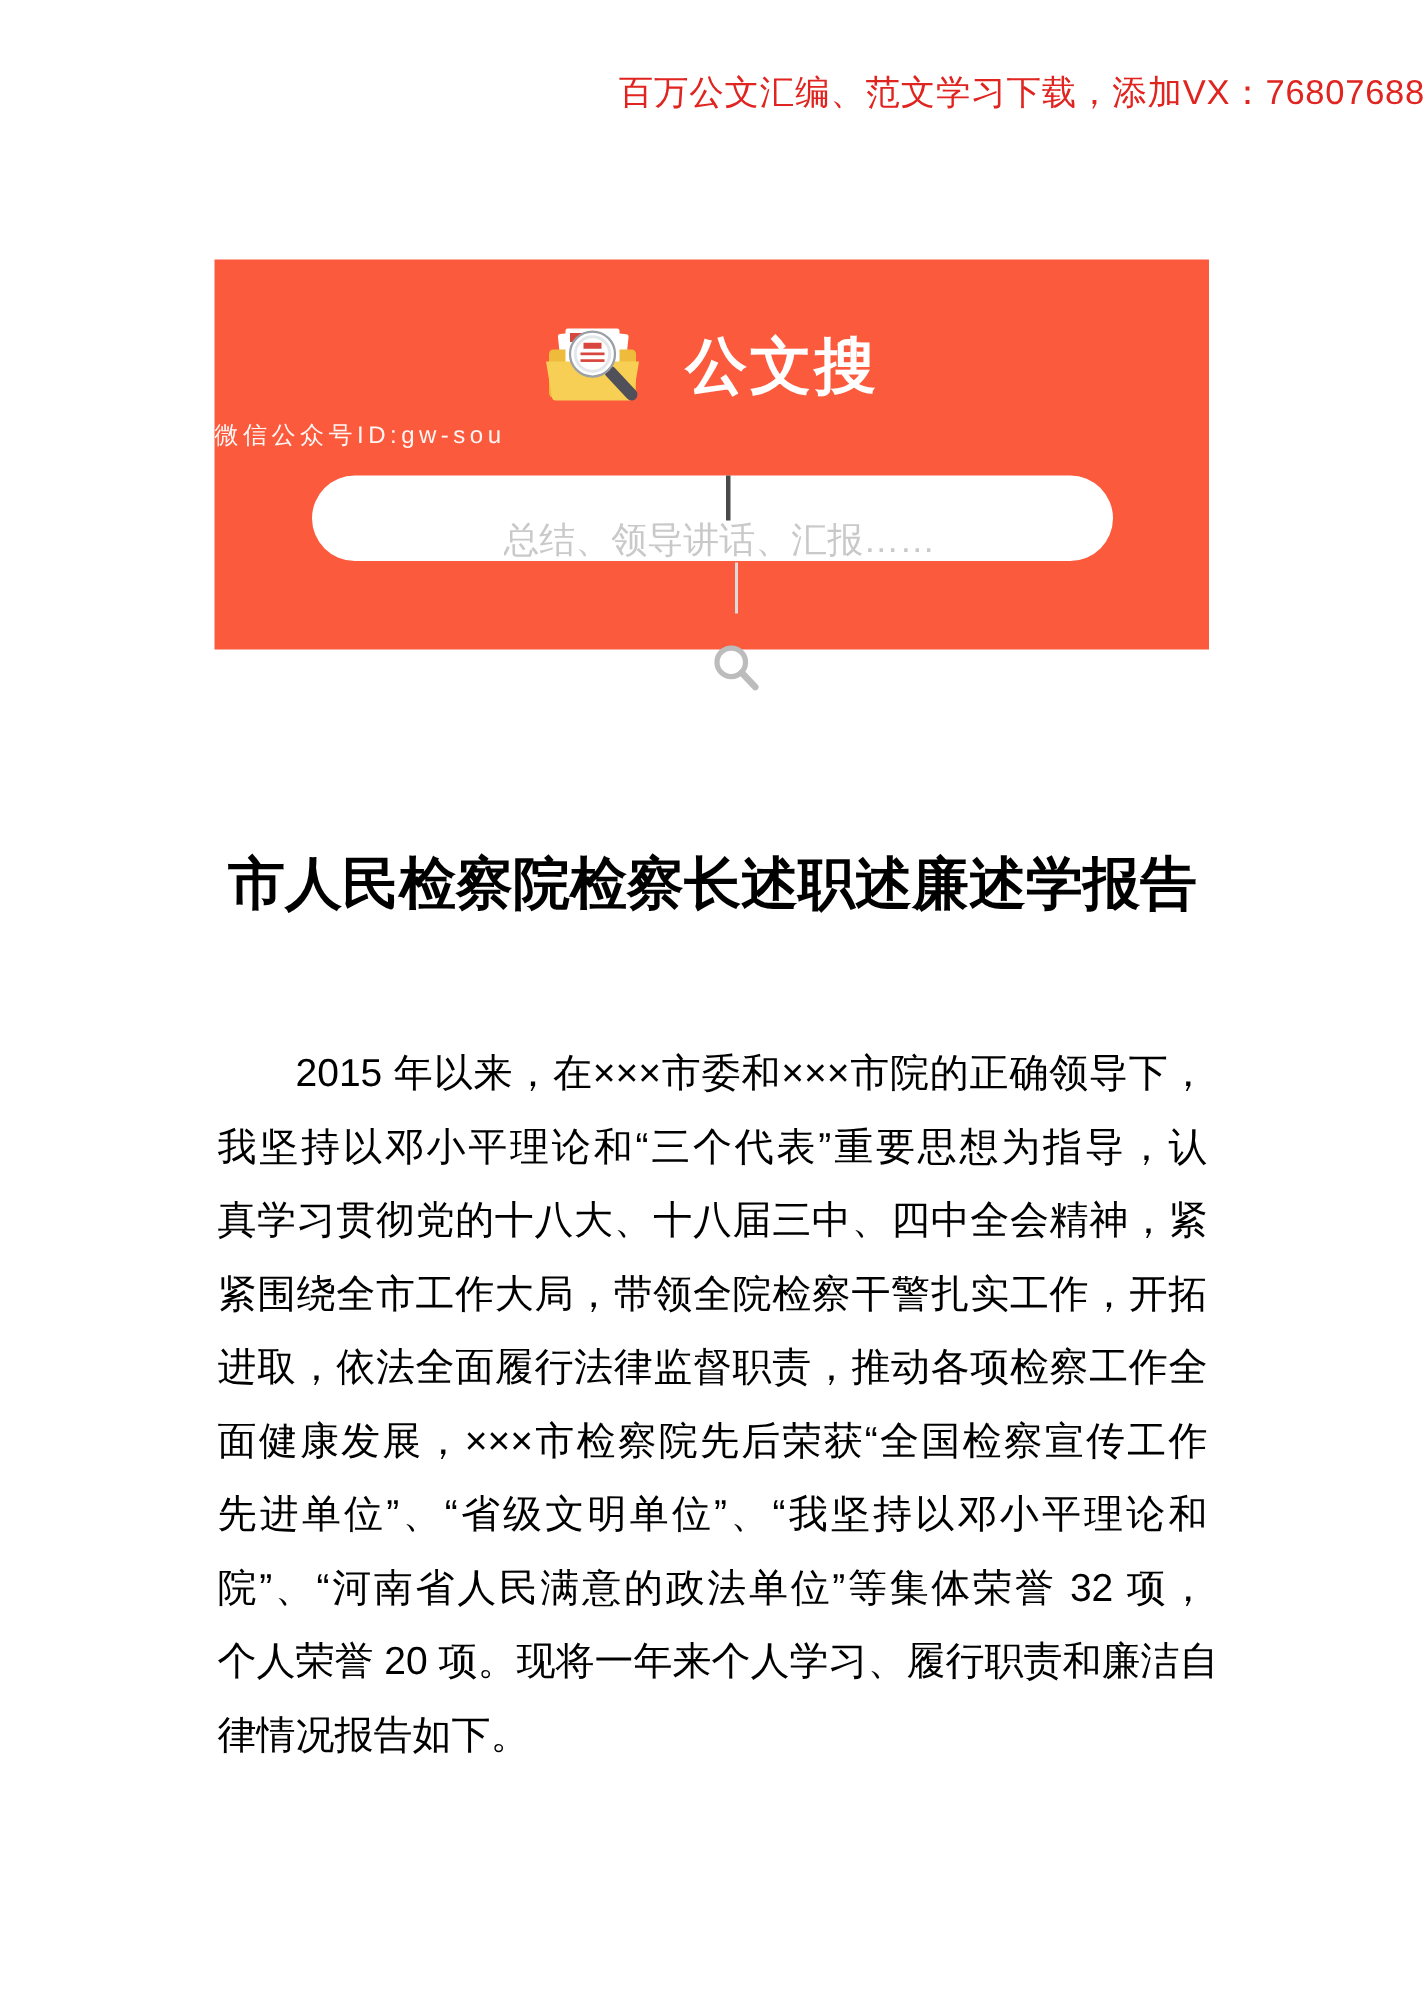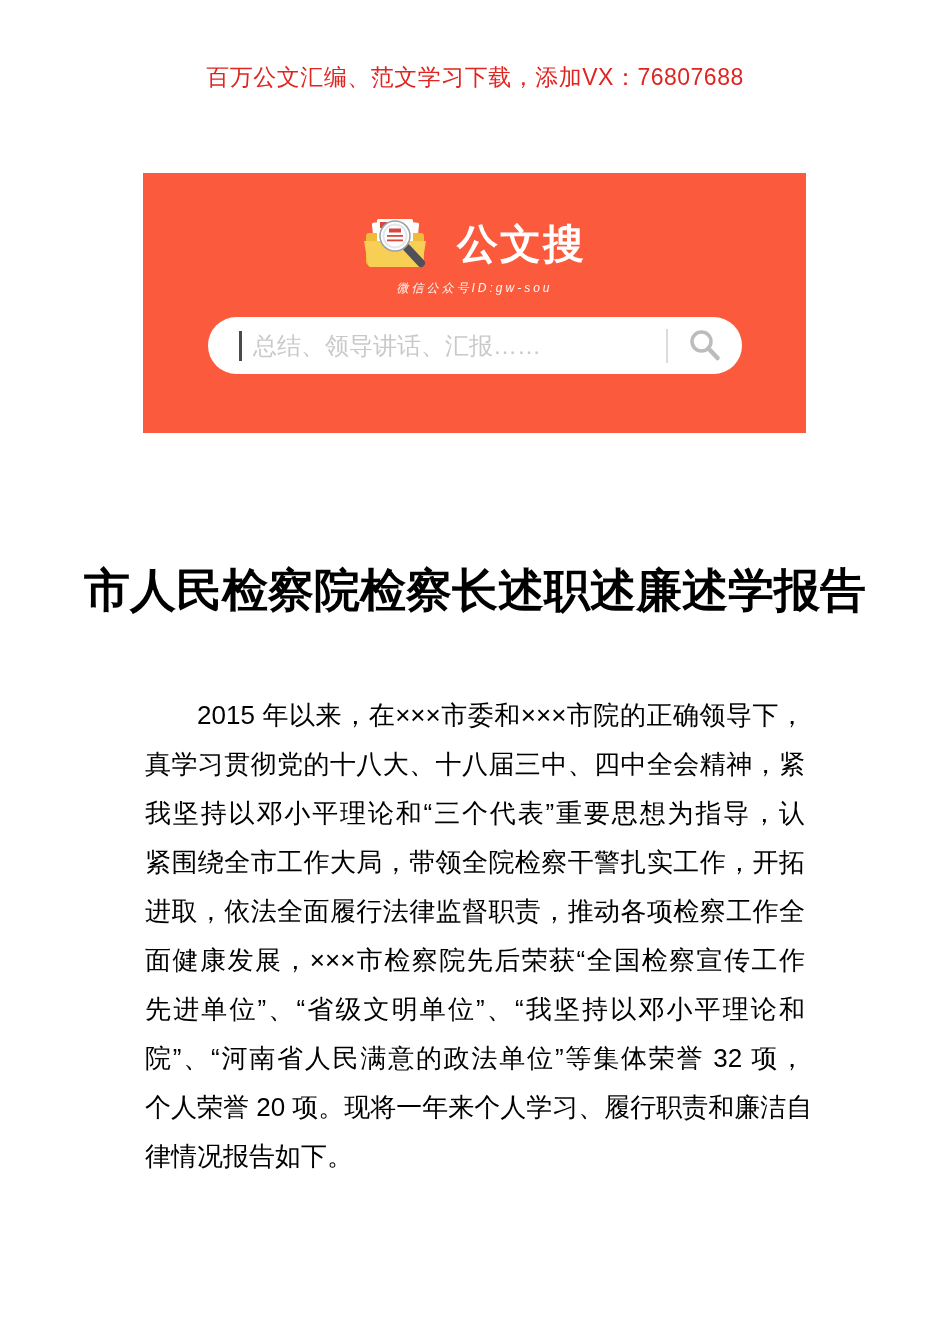--- a/index.html
+++ b/index.html
@@ -10,22 +10,22 @@
     height: 1344px;
     position: relative;
     margin: 0 auto;
     overflow: hidden;
   }
   .page { position: absolute; inset: 0; background: #ffffff; }
 
   
   .top-notice {
     position: absolute;
-    top: 62px; left: 0; right: 0;
-    text-align: center;
+    top: 46px; left: 0; right: 0;
+    text-align: right;
     font-size: 23px;
     color: #e02420;
     letter-spacing: 0.5px;
   }
 
   
   .banner {
     position: absolute;
     left: 143px; top: 173px;
     width: 663px; height: 260px;
@@ -41,35 +41,35 @@
   }
   .logo-icon-svg { display: block; }
   .logo-text {
     color: #ffffff;
     font-size: 41px;
     font-weight: bold;
     letter-spacing: 2px;
   }
   .banner-subtitle {
     margin-top: 7px;
-    text-align: center;
+    text-align: left;
     color: rgba(255,255,255,0.95);
-    font-size: 12px;
+    font-size: 16px;
     letter-spacing: 3px;
-    font-style: italic;
   }
   .search-box {
     position: absolute;
     left: 65px; top: 144px;
     width: 534px; height: 57px;
     background: #ffffff;
     border-radius: 29px;
     display: flex;
     align-items: center;
     padding-left: 31px;
+    flex-direction: column;
   }
   .search-cursor {
     width: 3px; height: 30px;
     background: #4a4a4a;
     margin-right: 11px;
     flex: 0 0 auto;
   }
   .search-input {
     flex: 1 1 auto;
     border: none;
@@ -92,21 +92,21 @@
     align-items: center;
     justify-content: center;
     cursor: pointer;
   }
 
   
   .article-title {
     position: absolute;
     top: 566px; left: 0; right: 0;
     text-align: center;
-    font-size: 46px;
+    font-size: 38px;
     line-height: 48px;
     font-weight: bold;
     color: #000000;
   }
   .article-body {
     position: absolute;
     left: 145px; top: 691px;
     width: 660px;
     font-size: 26px;
     line-height: 49px;
@@ -172,22 +172,22 @@
         </svg>
       </span>
     </div>
 
   </div>
 
   <h1 class="article-title">市人民检察院检察长述职述廉述学报告</h1>
 
   <div class="article-body">
     <div class="p-line indent">2015 年以来，在×××市委和×××市院的正确领导下，</div>
+    <div class="p-line">我坚持以邓小平理论和“三个代表”重要思想为指导，认</div>
     <div class="p-line">真学习贯彻党的十八大、十八届三中、四中全会精神，紧</div>
-    <div class="p-line">我坚持以邓小平理论和“三个代表”重要思想为指导，认</div>
     <div class="p-line">紧围绕全市工作大局，带领全院检察干警扎实工作，开拓</div>
     <div class="p-line">进取，依法全面履行法律监督职责，推动各项检察工作全</div>
     <div class="p-line">面健康发展，×××市检察院先后荣获“全国检察宣传工作</div>
     <div class="p-line">先进单位”、“省级文明单位”、“我坚持以邓小平理论和</div>
     <div class="p-line">院”、“河南省人民满意的政法单位”等集体荣誉 32 项，</div>
     <div class="p-line">个人荣誉 20 项。现将一年来个人学习、履行职责和廉洁自</div>
     <div class="p-line last">律情况报告如下。</div>
   </div>
 
 </div>

